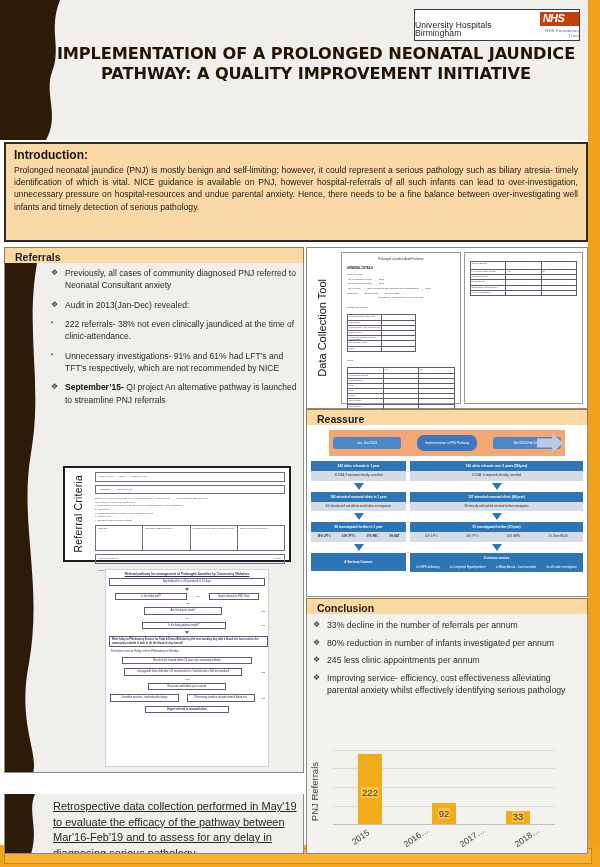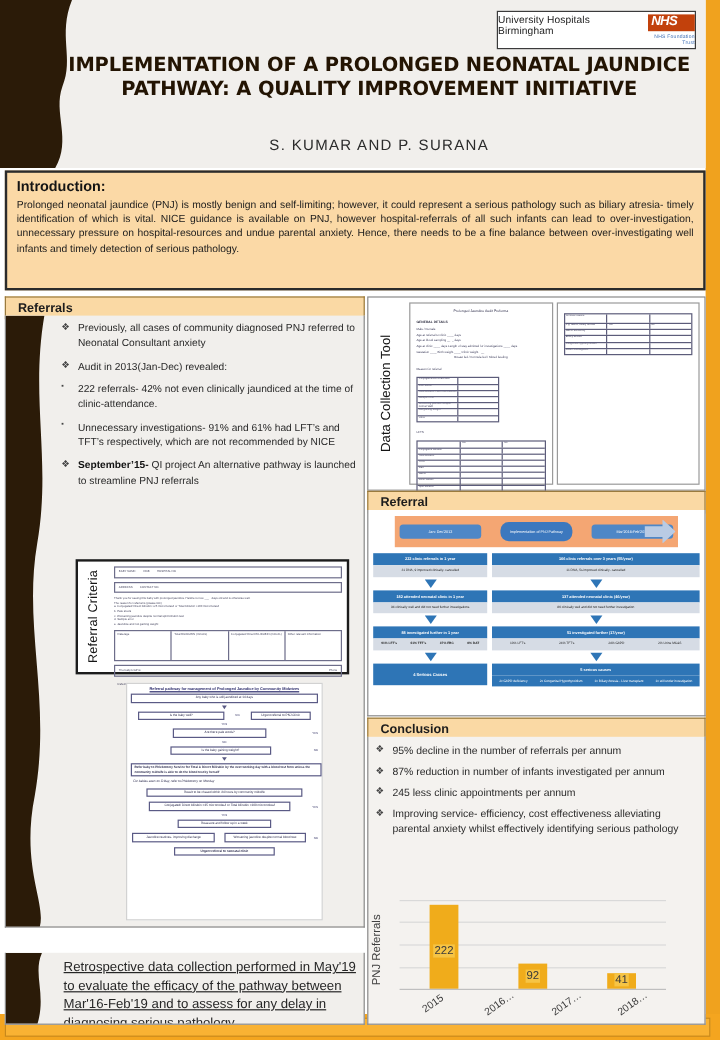--- a/index.html
+++ b/index.html
@@ -9,21 +9,21 @@
   
   .gold-right{position:absolute;right:0;top:0;width:12px;height:867px;background:#F0A21E;}
   .gold-bottom{position:absolute;left:0;bottom:0;width:600px;height:22px;background:#F4A51F;}
   .gold-bottom-inner{position:absolute;left:4px;bottom:3px;width:588px;height:16px;background:#F9B233;border:1px solid #C8881A;box-sizing:border-box;}
 
   
   .header{position:absolute;left:0;top:0;width:588px;height:140px;background:#F1EFEC;overflow:hidden;}
   .wave{position:absolute;left:0;top:0;width:120px;height:140px;overflow:hidden;}
   .logo-box{position:absolute;left:414px;top:9px;width:166px;height:32px;background:#ffffff;border:1px solid #3b3b3b;box-sizing:border-box;
             display:flex;align-items:center;justify-content:center;}
-  .logo-inner{display:flex;align-items:flex-start;gap:16px;}
+  .logo-inner{display:flex;align-items:flex-end;gap:16px;}
   .logo-txt{font-size:8.5px;color:#1b1b1b;letter-spacing:.1px;line-height:1;}
   .logo-sub{font-size:4.2px;color:#3f6fb5;letter-spacing:.2px;text-align:right;display:block;margin-top:2px;}
   .nhs{background:#c2410c;color:#fff;font-weight:bold;font-style:italic;font-size:11px;padding:1px 3px;letter-spacing:-.5px;line-height:1.05;}
   .title{position:absolute;left:52px;top:44px;width:528px;text-align:center;
          font-size:16.2px;font-weight:bold;color:#231403;line-height:1.22;letter-spacing:-0.1px;
          font-family:"DejaVu Sans",sans-serif;}
   .authors{position:absolute;left:52px;top:114px;width:528px;text-align:center;
            font-size:12.5px;color:#2b2b2b;letter-spacing:1.1px;}
 
   
@@ -145,21 +145,20 @@
           <div class="logo-txt">University Hospitals Birmingham</div>
         </div>
         <div>
           <div class="nhs">NHS</div>
           <span class="logo-sub">NHS Foundation Trust</span>
         </div>
       </div>
     </div>
 
     <div class="title">IMPLEMENTATION OF A PROLONGED NEONATAL JAUNDICE PATHWAY:  A QUALITY IMPROVEMENT INITIATIVE</div>
-    <div class="authors">S. KUMAR AND P. SURANA</div>
   </div>
 
   <div class="intro">
     <h2>Introduction:</h2>
     <p>Prolonged neonatal jaundice (PNJ) is mostly benign and self-limiting; however, it could represent a serious pathology such as biliary atresia- timely identification of which is vital. NICE guidance is available on PNJ, however hospital-referrals of all such infants can lead to over-investigation, unnecessary pressure on hospital-resources and undue parental anxiety. Hence, there needs to be a fine balance between over-investigating well infants and timely detection of serious pathology.</p>
   </div>
 
   <div class="sec-head bg-head">Referrals</div>
   <div class="bg-body">
     <div class="bgwave">
@@ -172,21 +171,21 @@
       <div class="li">
         <span class="bullet">❖</span>
         <span>Previously, all cases of community diagnosed PNJ referred to Neonatal Consultant anxiety</span>
       </div>
       <div class="li">
         <span class="bullet">❖</span>
         <span>Audit in 2013(Jan-Dec) revealed:</span>
       </div>
       <div class="li sq">
         <span class="bullet">▪</span>
-        <span>222 referrals- 42% not even clinically jaundiced at the time of clinic-attendance.</span>
+        <span>222 referrals- 38% not even clinically jaundiced at the time of clinic-attendance.</span>
       </div>
       <div class="li sq">
         <span class="bullet">▪</span>
         <span>Unnecessary investigations- 91% and 61% had LFT’s and TFT’s respectively, which are not recommended by NICE</span>
       </div>
       <div class="li">
         <span class="bullet">❖</span>
         <span><span class="bold-lead">September’15- </span><span>QI project An alternative pathway is launched to streamline PNJ referrals</span></span>
       </div>
     </div>
@@ -407,21 +406,21 @@
           <div class="dp-tr">
               <div class="dp-tc">Under investigation</div>
               <div class="dp-tc"></div>
               <div class="dp-tc"></div>
             </div>
         </div>
       </div>
     </div>
   </div>
 
-  <div class="sec-head rs-head">Referral</div>
+  <div class="sec-head rs-head">Reassure</div>
   <div class="rs-body">
 
     <div class="rs-banner">
       <div class="rs-arrowbg"></div>
       <div class="rs-bchip b1">Jan- Dec'2013</div>
       <div class="rs-bchip b2">Implementation of PNJ Pathway</div>
       <div class="rs-bchip b3">Mar'2016-Feb'2019</div>
     </div>
 
     <div class="rs-grid">
@@ -507,25 +506,25 @@
           <span style="color:#fff;">1x still under investigation</span>
         </div>
       </div>
     </div>
   </div>
 
   <div class="sec-head cn-head">Conclusion</div>
   <div class="cn-body">
     <div class="cn-li">
       <span class="bullet">❖</span>
-      <span>95% decline in the number of referrals per annum</span>
+      <span>33% decline in the number of referrals per annum</span>
     </div>
     <div class="cn-li">
       <span class="bullet">❖</span>
-      <span>87% reduction in number of infants investigated per annum</span>
+      <span>80% reduction in number of infants investigated per annum</span>
     </div>
     <div class="cn-li">
       <span class="bullet">❖</span>
       <span>245 less clinic appointments per annum</span>
     </div>
     <div class="cn-li">
       <span class="bullet">❖</span>
       <span>Improving service- efficiency, cost effectiveness alleviating parental anxiety whilst effectively identifying serious pathology</span>
     </div>
 
@@ -541,21 +540,21 @@
         <div class="ch-bars">
           <div class="ch-slot">
             <span class="ch-val" style="bottom:26px;">222</span>
             <div class="ch-bar" style="height:70px;"></div>
           </div>
           <div class="ch-slot">
             <span class="ch-val" style="bottom:5px;">92</span>
             <div class="ch-bar" style="height:21px;"></div>
           </div>
           <div class="ch-slot">
-            <span class="ch-val" style="bottom:2px;">41</span>
+            <span class="ch-val" style="bottom:2px;">33</span>
             <div class="ch-bar" style="height:13px;"></div>
           </div>
         </div>
       </div>
       <div class="ch-axis"></div>
       <div class="ch-ticks">
         <div class="ch-tick"><span>2015</span></div>
         <div class="ch-tick"><span>2016…</span></div>
         <div class="ch-tick"><span>2017…</span></div>
         <div class="ch-tick"><span>2018…</span></div>

